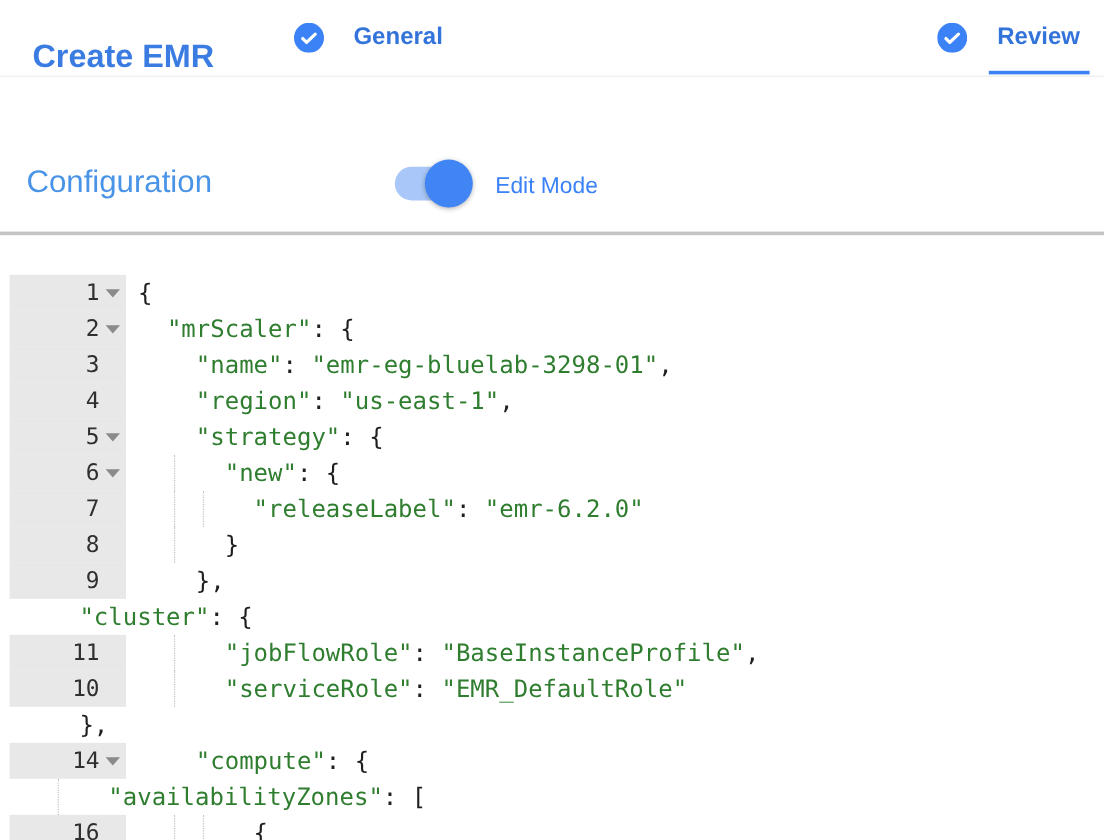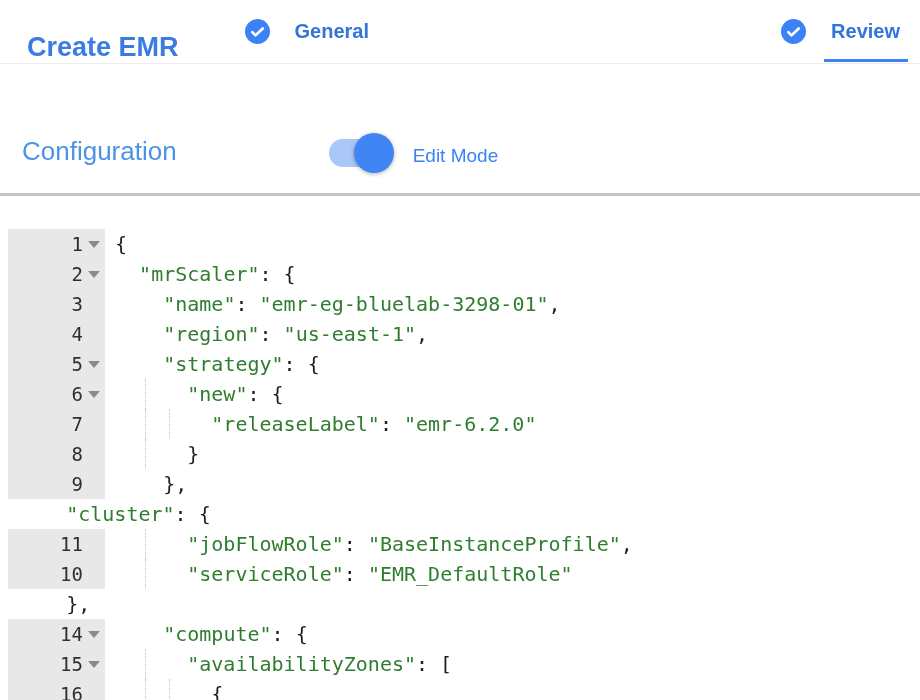--- a/index.html
+++ b/index.html
@@ -191,26 +191,20 @@
       <div class="line">
         <div class="gutter-cell">
           <span>14</span>
           <span class="fold-slot">
             <span class="fold-arrow"></span>
           </span>
         </div>
         <div class="code"><span>    </span><span class="tok-s">"compute"</span><span class="tok-p">: {</span></div>
       </div>
       <div class="line">
-        <div class="gutter-cell">
-          <span>15</span>
-          <span class="fold-slot">
-            <span class="fold-arrow"></span>
-          </span>
-        </div>
         <div class="code"><span class="guide" style="left: calc(2ch + 16px);"></span><span>      </span><span class="tok-s">"availabilityZones"</span><span class="tok-p">: [</span></div>
       </div>
       <div class="line">
         <div class="gutter-cell">
           <span>16</span>
           <span class="fold-slot"></span>
         </div>
         <div class="code"><span class="guide" style="left: calc(2ch + 16px);"></span><span class="guide" style="left: calc(4ch + 16px);"></span><span>        </span><span class="tok-p">{</span></div>
       </div>
     </div>

